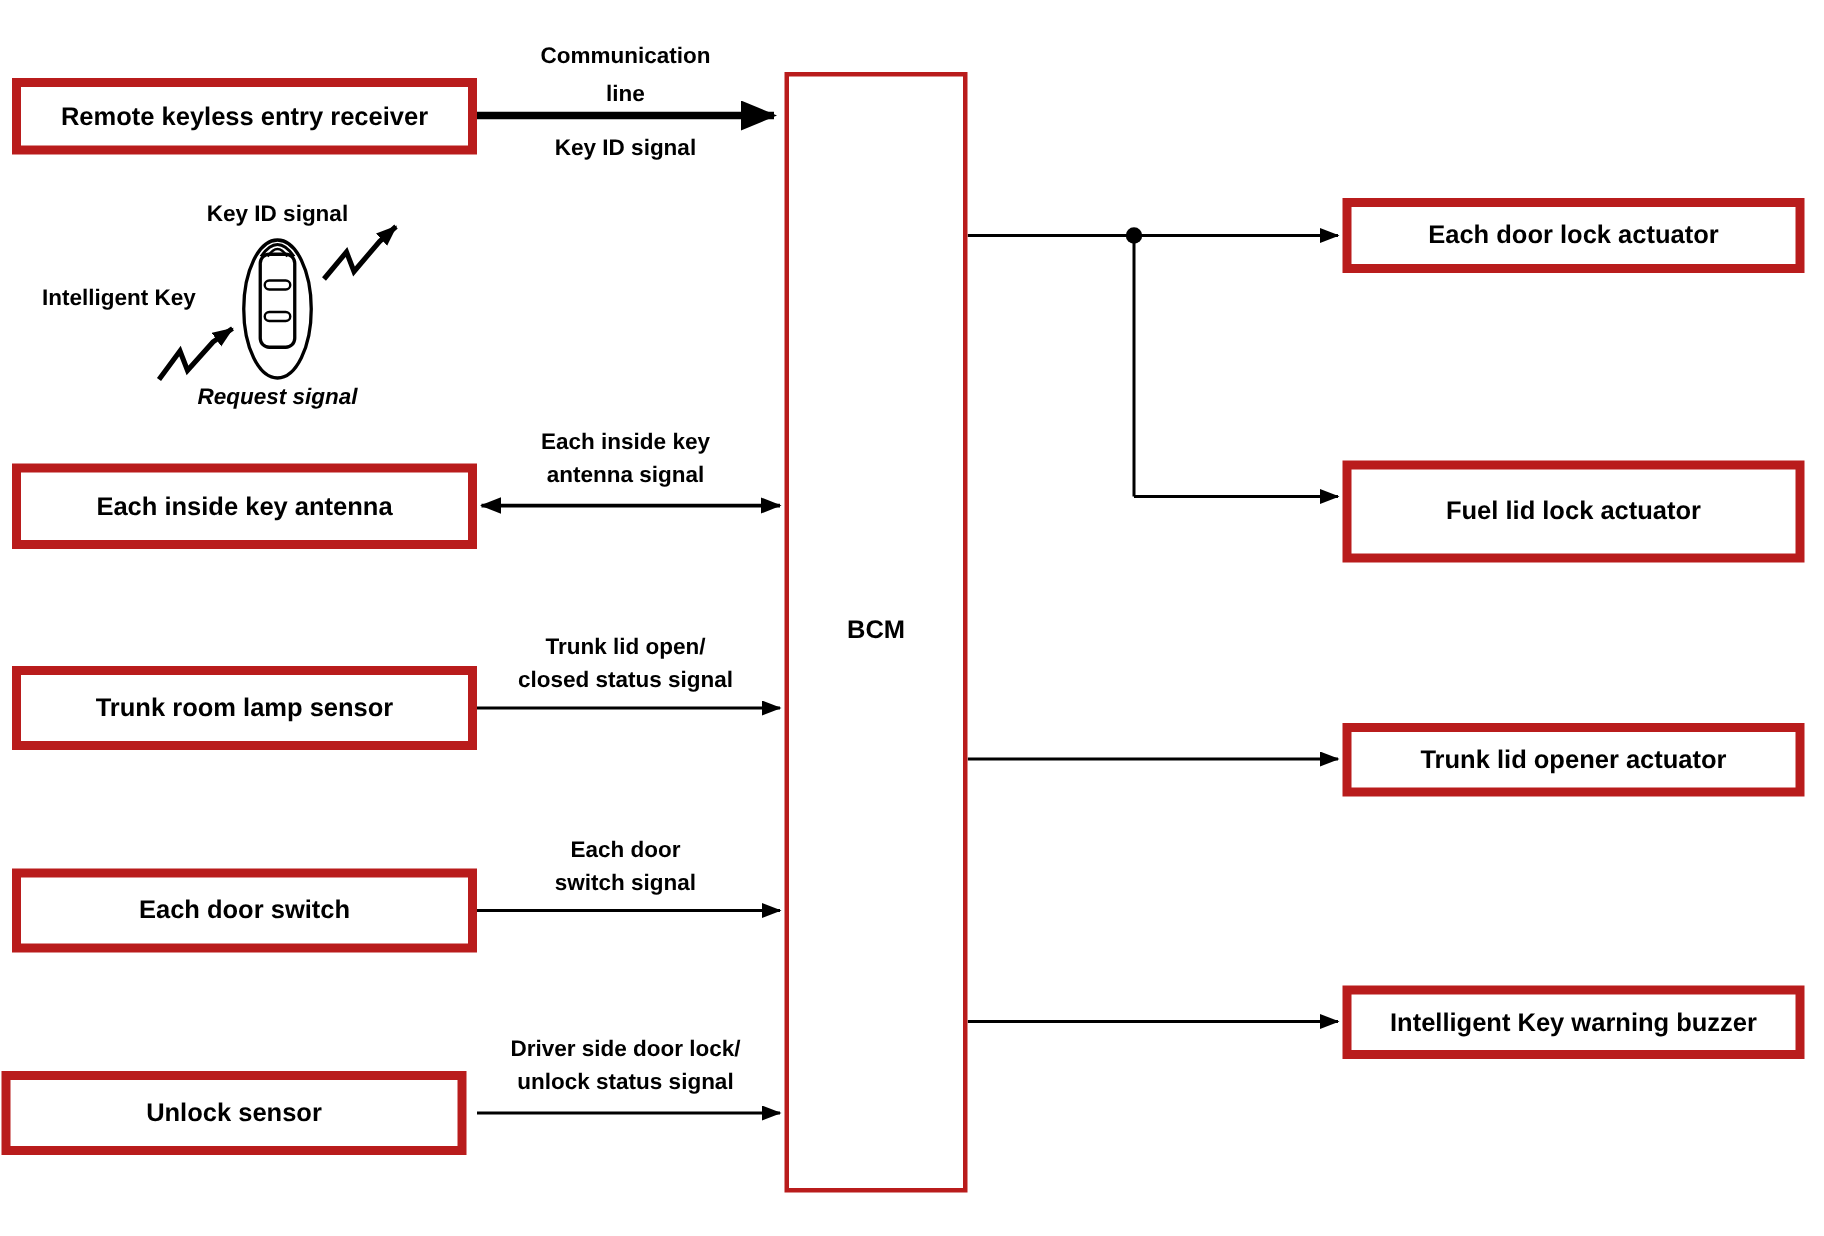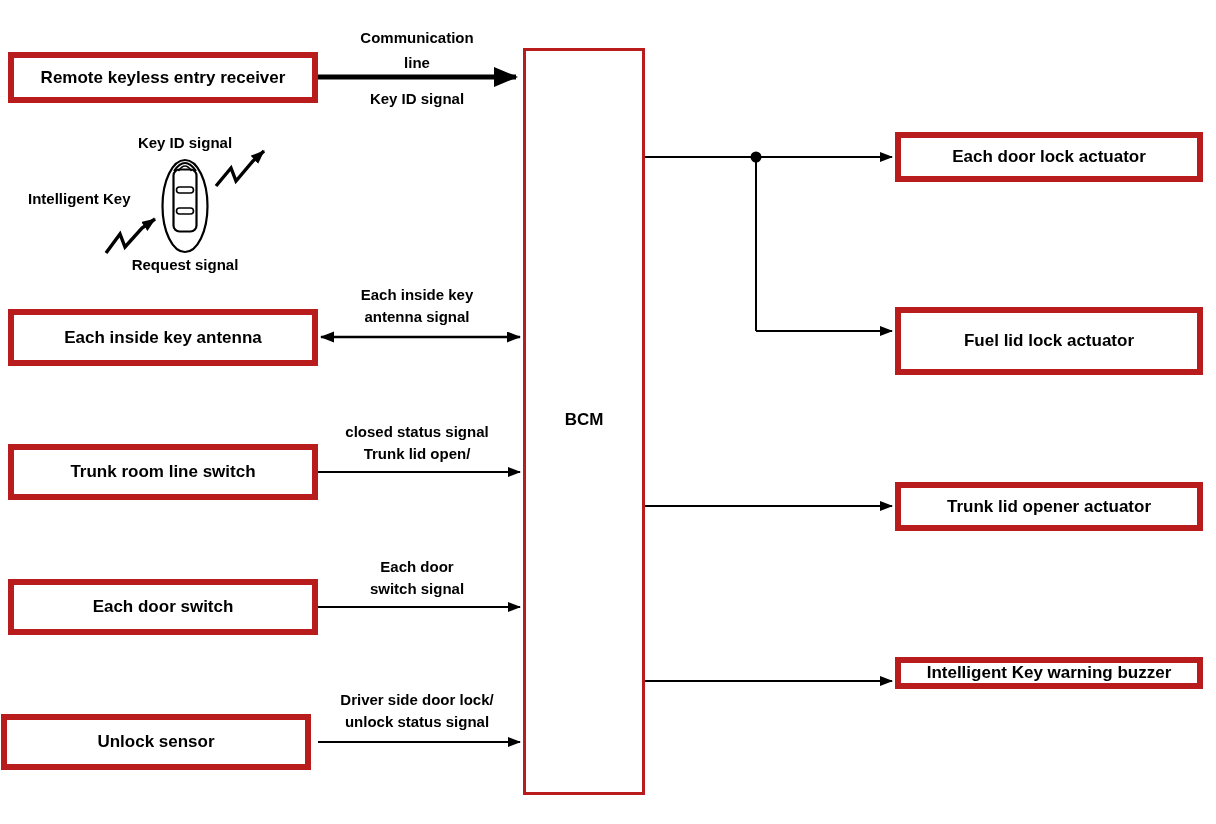--- a/index.html
+++ b/index.html
@@ -60,55 +60,55 @@
       <rect x="176.5" y="187" width="17" height="6" rx="3" stroke-width="1.6"></rect>
       <rect x="176.5" y="208" width="17" height="6" rx="3" stroke-width="1.6"></rect>
     </g>
 
     <polyline points="216,186 231,168 236,181 253,161 264,151" fill="none" stroke="#000" stroke-width="3.4" marker-end="url(#ahm)"></polyline>
     <polyline points="106,253 120,234 125,247 142,228 155,219" fill="none" stroke="#000" stroke-width="3.4" marker-end="url(#ahm)"></polyline>
   </svg>
 
   <div class="box" style="left:8px;top:52px;width:310px;height:51px;">Remote keyless entry receiver</div>
   <div class="box" style="left:8px;top:309px;width:310px;height:57px;">Each inside key antenna</div>
-  <div class="box" style="left:8px;top:444px;width:310px;height:56px;">Trunk room line switch</div>
+  <div class="box" style="left:8px;top:444px;width:310px;height:56px;">Trunk room lamp sensor</div>
   <div class="box" style="left:8px;top:579px;width:310px;height:56px;">Each door switch</div>
   <div class="box" style="left:1px;top:714px;width:310px;height:56px;">Unlock sensor</div>
 
   <div class="box bcm" style="left:523px;top:48px;width:122px;height:747px;"></div>
   <div class="bcm-label">BCM</div>
 
   <div class="box" style="left:895px;top:132px;width:308px;height:50px;">Each door lock actuator</div>
   <div class="box" style="left:895px;top:307px;width:308px;height:68px;">Fuel lid lock actuator</div>
   <div class="box" style="left:895px;top:482px;width:308px;height:49px;">Trunk lid opener actuator</div>
-  <div class="box" style="left:895px;top:657px;width:308px;height:32px;">Intelligent Key warning buzzer</div>
+  <div class="box" style="left:895px;top:657px;width:308px;height:49px;">Intelligent Key warning buzzer</div>
 
   <div class="lbl sig comm" style="top:25px;">
     <div>Communication</div>
     <div>line</div>
   </div>
   <div class="lbl sig comm" style="top:86px;">Key ID signal</div>
 
   <div class="lbl sig" style="top:284px;">
     <div>Each inside key</div>
     <div>antenna signal</div>
   </div>
 
   <div class="lbl sig" style="top:421px;">
+    <div>Trunk lid open/</div>
     <div>closed status signal</div>
-    <div>Trunk lid open/</div>
   </div>
 
   <div class="lbl sig" style="top:556px;">
     <div>Each door</div>
     <div>switch signal</div>
   </div>
 
   <div class="lbl sig" style="top:689px;">
     <div>Driver side door lock/</div>
     <div>unlock status signal</div>
   </div>
 
   <div class="lbl" style="left:110px;top:134px;width:150px;">Key ID signal</div>
   <div class="lbl" style="left:28px;top:190px;white-space:nowrap;text-align:left;">Intelligent Key</div>
-  <div class="lbl" style="left:105px;top:256px;width:160px;">Request signal</div>
+  <div class="lbl" style="left:105px;top:256px;width:160px;font-style:italic;">Request signal</div>
 
 </div>
 
 </body></html>

